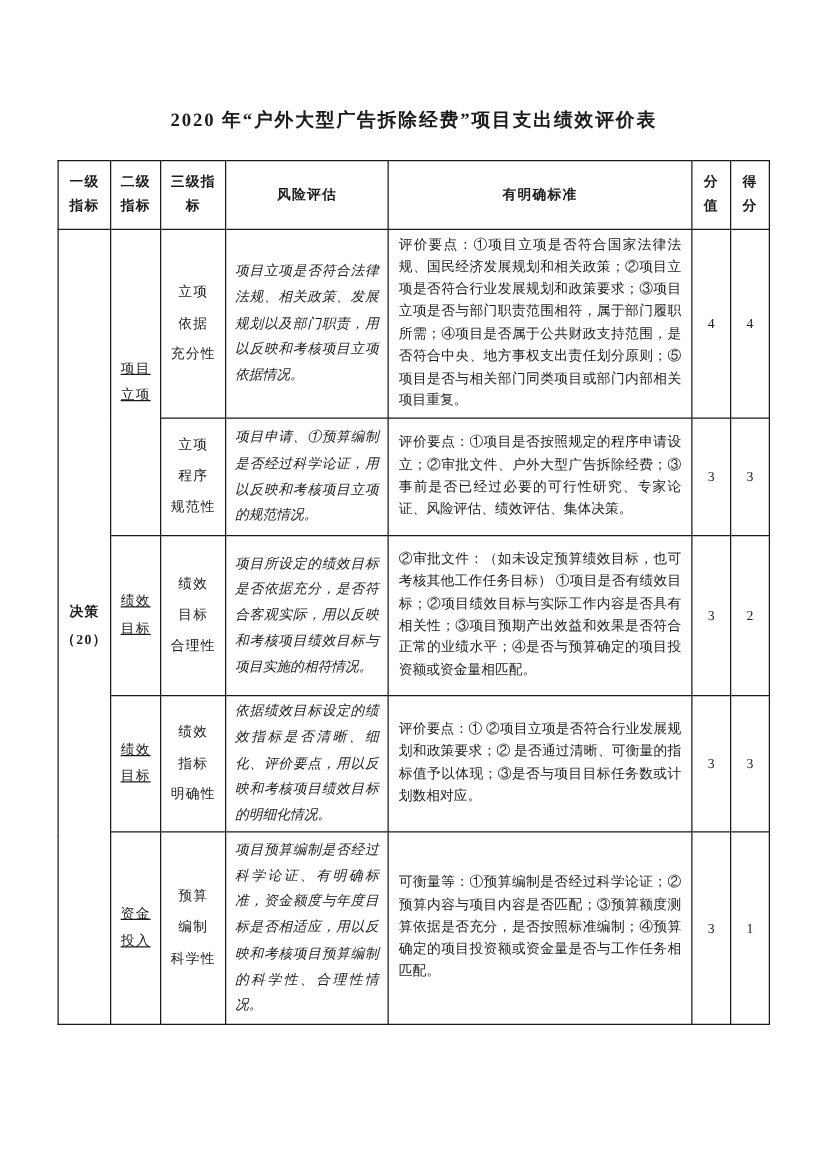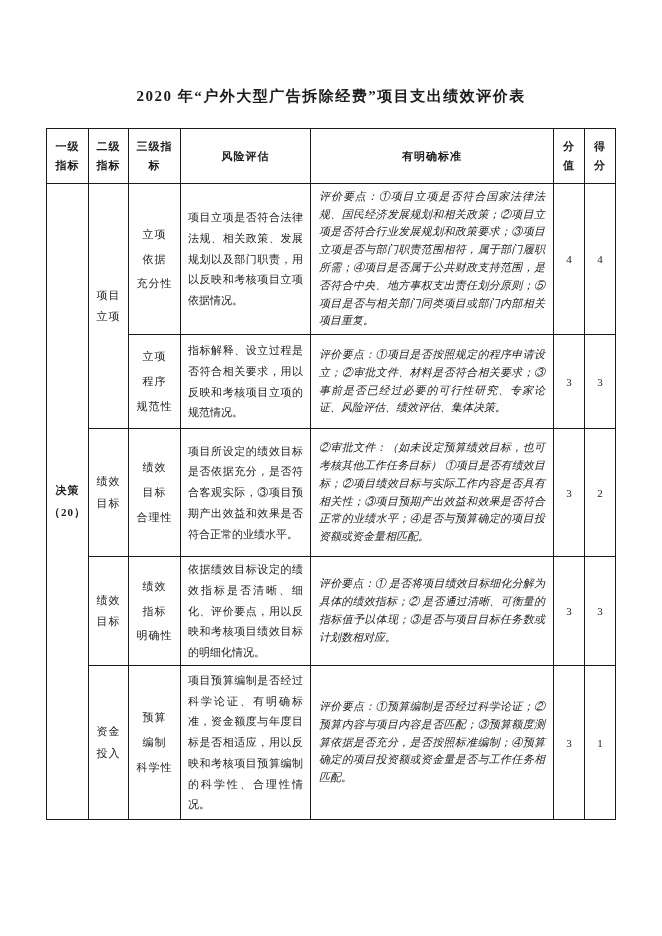--- a/index.html
+++ b/index.html
@@ -47,45 +47,46 @@
     font-weight: bold;
     text-align: center;
     line-height: 1.7;
     letter-spacing: 1px;
   }
   td.c-ind {
     text-align: center;
     line-height: 1.95;
     letter-spacing: 1px;
     padding: 2px;
+    text-decoration: underline;
   }
   td.c-ind3 {
     text-align: center;
     line-height: 2.25;
     letter-spacing: 1px;
     padding: 2px;
   }
   td.c-lvl1 {
     font-weight: bold;
     text-align: center;
     line-height: 1.95;
     letter-spacing: 1px;
     padding: 2px;
     margin-left: 48px;
   }
   td.c-expl {
     text-align: justify;
     line-height: 1.88;
     padding: 2px 7px;
+    font-style: italic;
   }
   td.c-desc {
     text-align: justify;
     line-height: 1.62;
     padding: 3px 8px;
-    font-style: italic;
   }
   td.c-num {
     text-align: center;
     padding: 2px;
   }
   tr.r-hdr  { height: 55px; }
   tr.r-1    { height: 151px; }
   tr.r-2    { height: 94px; }
   tr.r-3    { height: 128px; }
   tr.r-4    { height: 109px; }
@@ -136,57 +137,57 @@
       <td class="c-expl">项目立项是否符合法律法规、相关政策、发展规划以及部门职责，用以反映和考核项目立项依据情况。</td>
       <td class="c-desc">评价要点：①项目立项是否符合国家法律法规、国民经济发展规划和相关政策；②项目立项是否符合行业发展规划和政策要求；③项目立项是否与部门职责范围相符，属于部门履职所需；④项目是否属于公共财政支持范围，是否符合中央、地方事权支出责任划分原则；⑤项目是否与相关部门同类项目或部门内部相关项目重复。</td>
       <td class="c-num">4</td>
       <td class="c-num">4</td>
     </tr>
 
     <tr class="r-2">
       <td class="c-ind3">立项
 程序
 规范性</td>
-      <td class="c-expl">指标解释、设立过程是否符合相关要求，用以反映和考核项目立项的规范情况。</td>
-      <td class="c-desc">评价要点：①项目是否按照规定的程序申请设立；②审批文件、材料是否符合相关要求；③事前是否已经过必要的可行性研究、专家论证、风险评估、绩效评估、集体决策。</td>
+      <td class="c-expl">项目申请、①预算编制是否经过科学论证，用以反映和考核项目立项的规范情况。</td>
+      <td class="c-desc">评价要点：①项目是否按照规定的程序申请设立；②审批文件、户外大型广告拆除经费；③事前是否已经过必要的可行性研究、专家论证、风险评估、绩效评估、集体决策。</td>
       <td class="c-num">3</td>
       <td class="c-num">3</td>
     </tr>
 
     <tr class="r-3">
       <td class="c-ind">绩效
 目标</td>
       <td class="c-ind3">绩效
 目标
 合理性</td>
-      <td class="c-expl">项目所设定的绩效目标是否依据充分，是否符合客观实际，③项目预期产出效益和效果是否符合正常的业绩水平。</td>
+      <td class="c-expl">项目所设定的绩效目标是否依据充分，是否符合客观实际，用以反映和考核项目绩效目标与项目实施的相符情况。</td>
       <td class="c-desc">②审批文件：（如未设定预算绩效目标，也可考核其他工作任务目标） ①项目是否有绩效目标；②项目绩效目标与实际工作内容是否具有相关性；③项目预期产出效益和效果是否符合正常的业绩水平；④是否与预算确定的项目投资额或资金量相匹配。</td>
       <td class="c-num">3</td>
       <td class="c-num">2</td>
     </tr>
 
     <tr class="r-4">
       <td class="c-ind">绩效
 目标</td>
       <td class="c-ind3">绩效
 指标
 明确性</td>
       <td class="c-expl">依据绩效目标设定的绩效指标是否清晰、细化、评价要点，用以反映和考核项目绩效目标的明细化情况。</td>
-      <td class="c-desc">评价要点：① 是否将项目绩效目标细化分解为具体的绩效指标；② 是否通过清晰、可衡量的指标值予以体现；③是否与项目目标任务数或计划数相对应。</td>
+      <td class="c-desc">评价要点：① ②项目立项是否符合行业发展规划和政策要求；② 是否通过清晰、可衡量的指标值予以体现；③是否与项目目标任务数或计划数相对应。</td>
       <td class="c-num">3</td>
       <td class="c-num">3</td>
     </tr>
 
     <tr class="r-5">
       <td class="c-ind">资金
 投入</td>
       <td class="c-ind3">预算
 编制
 科学性</td>
       <td class="c-expl">项目预算编制是否经过科学论证、有明确标准，资金额度与年度目标是否相适应，用以反映和考核项目预算编制的科学性、合理性情况。</td>
-      <td class="c-desc">评价要点：①预算编制是否经过科学论证；②预算内容与项目内容是否匹配；③预算额度测算依据是否充分，是否按照标准编制；④预算确定的项目投资额或资金量是否与工作任务相匹配。</td>
+      <td class="c-desc">可衡量等：①预算编制是否经过科学论证；②预算内容与项目内容是否匹配；③预算额度测算依据是否充分，是否按照标准编制；④预算确定的项目投资额或资金量是否与工作任务相匹配。</td>
       <td class="c-num">3</td>
       <td class="c-num">1</td>
     </tr>
   </tbody>
     </table>
 
 </div>
 
 </body></html>

